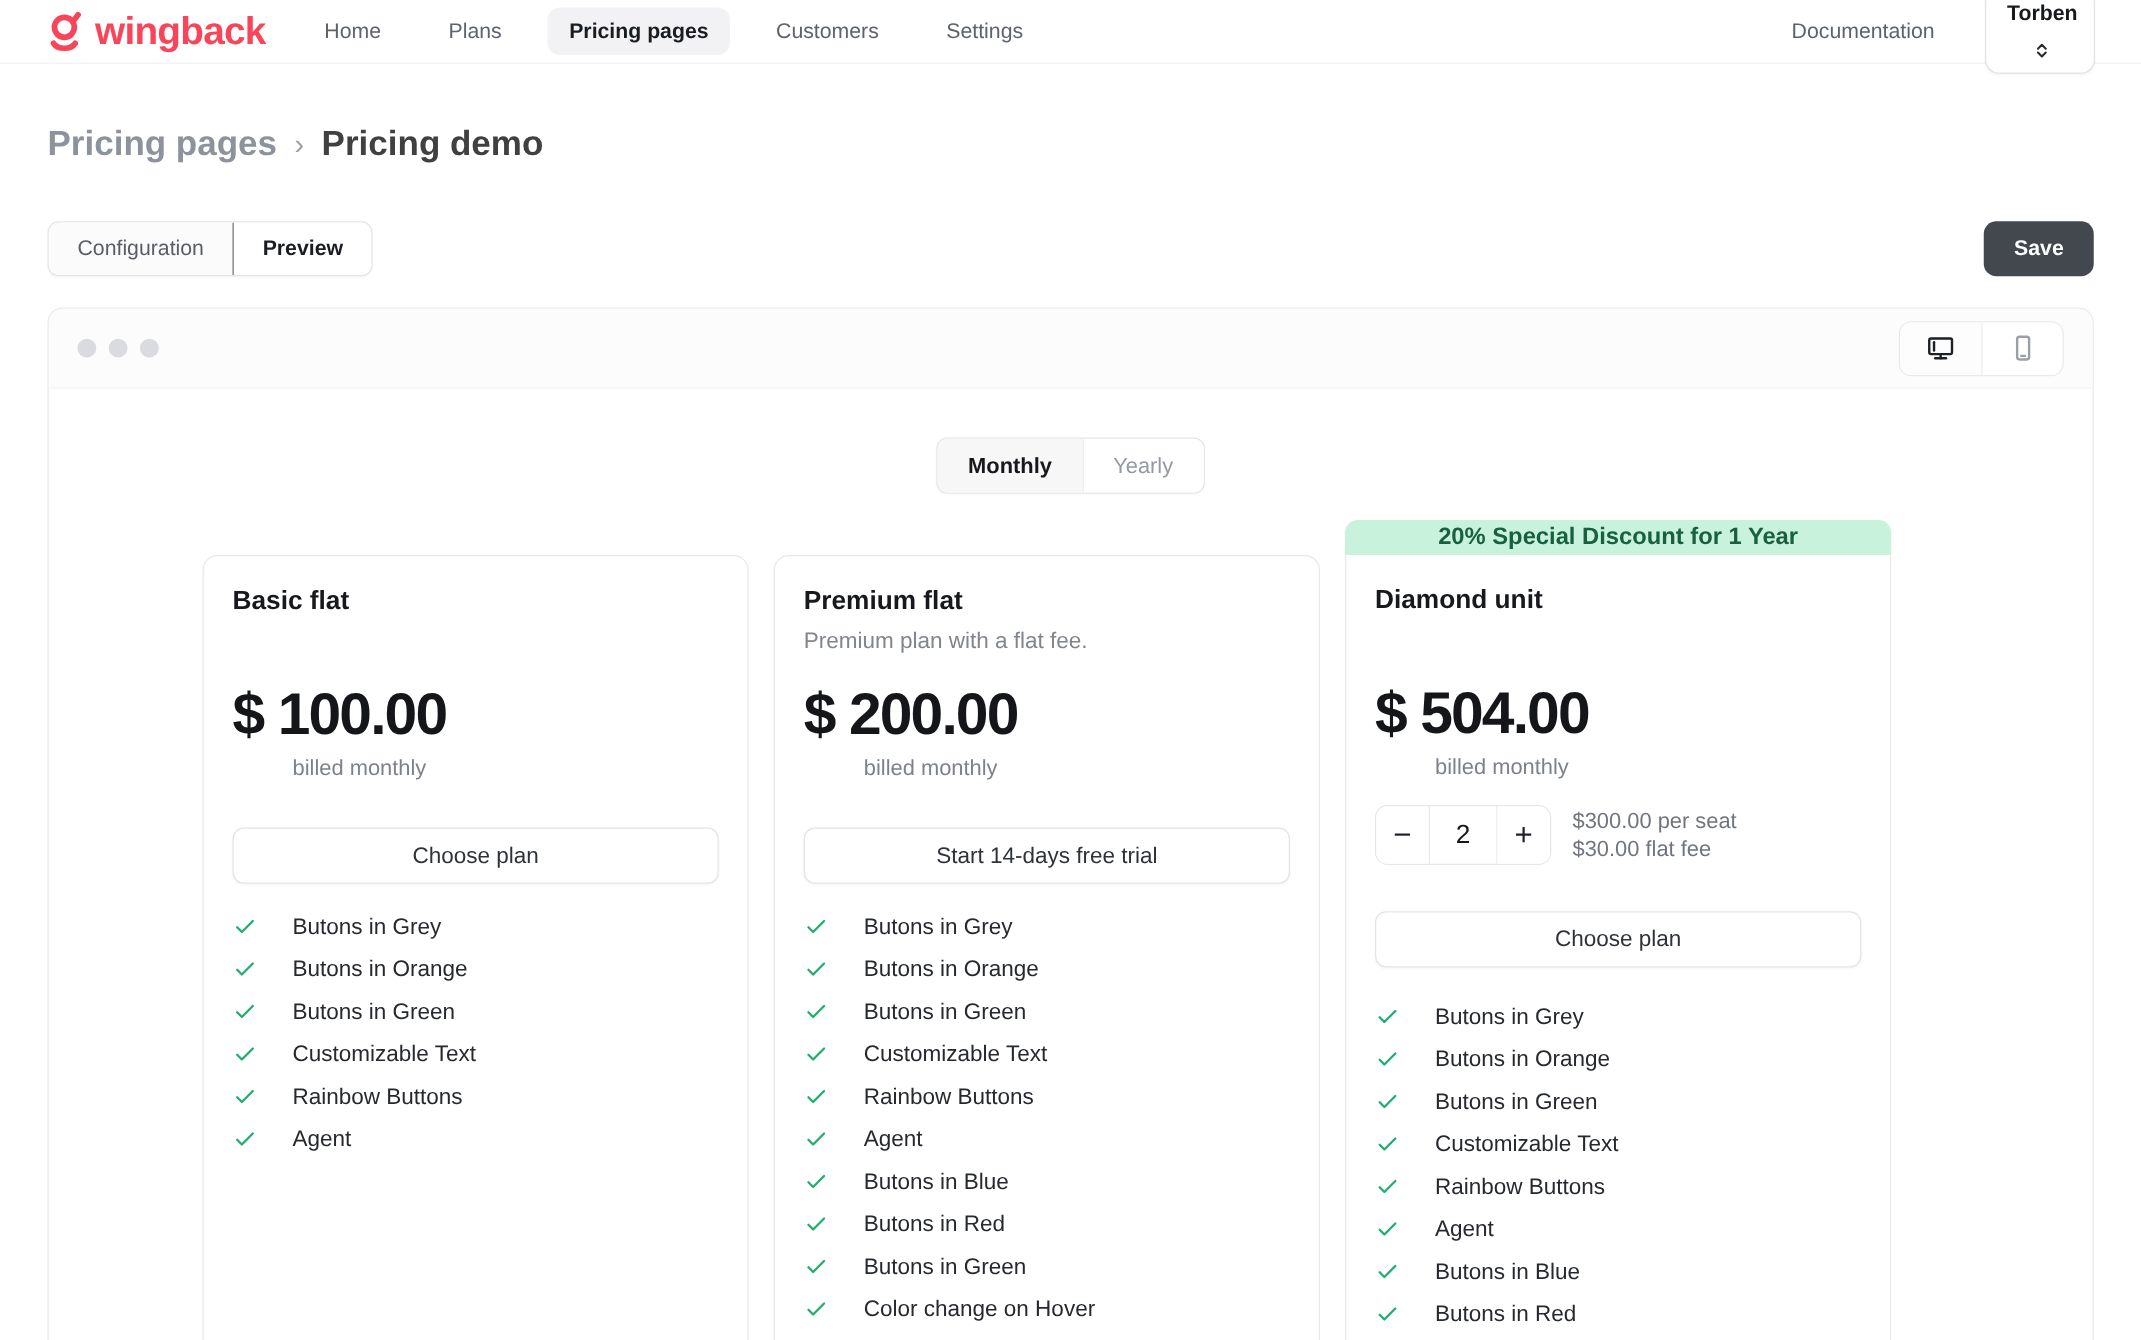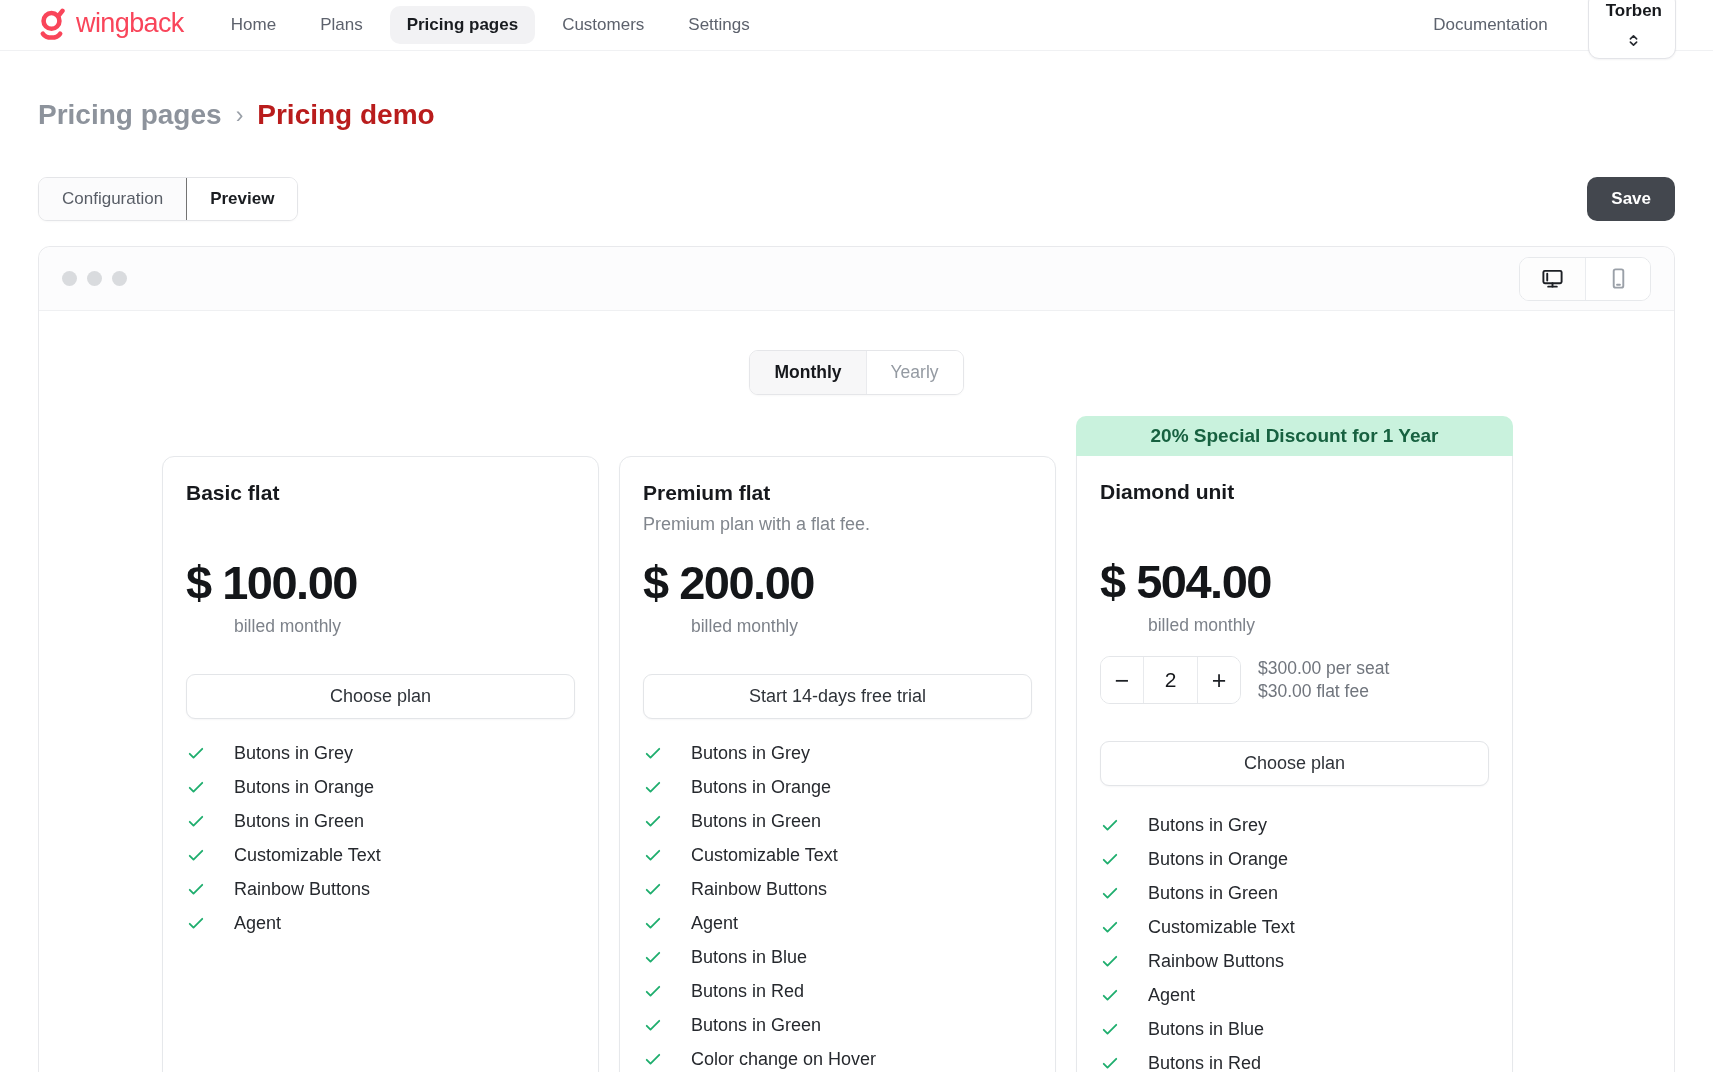--- a/index.html
+++ b/index.html
@@ -5,38 +5,38 @@
   * { box-sizing: border-box; margin: 0; padding: 0; }
   html,body { background:#fff; }
   body {
     width:1713px; height:1072px; overflow:hidden; position:relative;
     font-family:"Liberation Sans", sans-serif; color:#17191d;
   }
 
   
   .topbar{height:51px; display:flex; align-items:center; padding:0 37px 0 36px;
           border-bottom:1px solid #f0f1f3; background:#fff;}
-  .logo{display:flex; align-items:flex-start; gap:9px; color:#f9455a;
-        font-weight:400; font-size:27px; letter-spacing:-0.6px; cursor:pointer;}
+  .logo{display:flex; align-items:flex-end; gap:9px; color:#f9455a;
+        font-weight:700; font-size:31px; letter-spacing:-0.6px; cursor:pointer;}
   .logo svg{width:31px; height:34px; display:block;}
-  .nav{display:flex; align-items:center; margin-left:30px; gap:10px;}
+  .nav{display:flex; align-items:center; margin-left:30px; gap:20px;}
   .nav-item{font-size:17px; color:#5d626d; padding:9px 17px; border-radius:10px; cursor:pointer; white-space:nowrap;}
   .nav-item.active{background:#f2f2f4; color:#191c20; font-weight:600;}
   .topbar-right{margin-left:auto; display:flex; align-items:center; gap:40px;}
   .doc-link{color:#5d636e; font-size:17px; cursor:pointer;}
   .user-btn{display:flex; align-items:center; gap:11px; border:1px solid #e3e4e8; border-radius:11px;
             padding:9px 13px 9px 17px; font-size:17px; font-weight:600; color:#17191d; background:#fff;
             box-shadow:0 1px 2px rgba(16,24,40,.05); cursor:pointer;flex-direction:column;}
   .user-btn svg{width:15px; height:17px; color:#272a30;}
 
   
   .breadcrumb{margin:46px 38px 0; display:flex; align-items:center; font-size:28px; font-weight:700; line-height:34px;}
   .breadcrumb .parent{color:#8d939c; cursor:pointer;}
   .breadcrumb .sep{color:#9aa0a8; font-size:23px; font-weight:400; margin:1px 14px 0;}
-  .breadcrumb .current{color:#b91c1c;}
+  .breadcrumb .current{color:#404040;}
 
   
   .toolbar{margin:45px 38px 0; display:flex; align-items:center; justify-content:space-between;}
   .seg{display:inline-flex; border:1px solid #e4e5e8; border-radius:9px; overflow:hidden; background:#fff;
        box-shadow:0 1px 2px rgba(16,24,40,.03);}
   .seg-item{padding:11px 23px; font-size:17px; color:#585d66; background:#fbfbfc; cursor:pointer; white-space:nowrap;}
   .seg-item + .seg-item{border-left:1px solid #737373;}
   .seg-item.active{background:#fff; color:#1a1d21; font-weight:600;}
   .save-btn{background:#43474e; color:#fff; font-size:17px; font-weight:700; padding:12px 24px;
             border-radius:10px; border:none; cursor:pointer; font-family:inherit;}
@@ -58,21 +58,21 @@
   .panel-body{padding-top:39px;}
   .billing{width:max-content; margin:0 auto; display:flex; border:1px solid #e5e6e9; border-radius:9px;
            overflow:hidden; background:#fff; box-shadow:0 1px 2px rgba(16,24,40,.03);}
   .billing-item{padding:11px 24px; font-size:17.5px; color:#949aa2; background:#fff; cursor:pointer;}
   .billing-item + .billing-item{border-left:1px solid #eaebee;}
   .billing-item.active{background:#f7f7f8; color:#16181c; font-weight:600;}
 
   
   .cards{display:flex; gap:20px; padding-left:123px; margin-top:21px; align-items:flex-start;}
   .plan-col{width:437px; flex:none;}
-  .banner{height:40px; border-radius:10px 10px 0 0; background:#c9f2dd; color:#176140;
+  .banner{height:28px; border-radius:10px 10px 0 0; background:#c9f2dd; color:#176140;
           font-size:19px; font-weight:700; display:flex; align-items:center; justify-content:center;}
   .banner.hidden{visibility:hidden;}
   .card{border:1px solid #e6e8eb; border-radius:12px; background:#fff; padding:24px 23px; height:660px;
         box-shadow:0 1px 2px rgba(16,24,40,.02);}
   .has-banner .card{border-radius:0 0 12px 12px; border-top:none;}
   .plan-head{min-height:63px;}
   .plan-title{font-size:21px; font-weight:700; color:#17191d;}
   .plan-subtitle{font-size:18px; color:#81868d; margin-top:9px;}
   .price{font-size:47px; font-weight:800; letter-spacing:-1.5px; line-height:1; color:#141619; margin-top:15px;}
   .billed{font-size:17.5px; color:#7d828a; margin-top:10px;margin-left:48px;}

